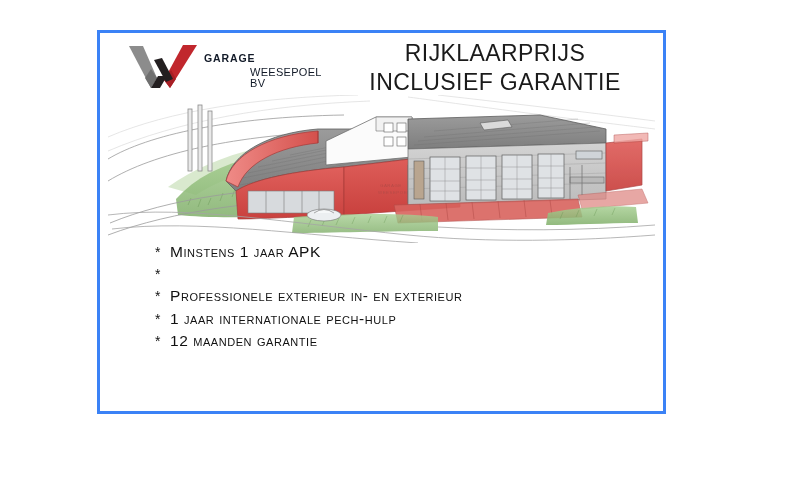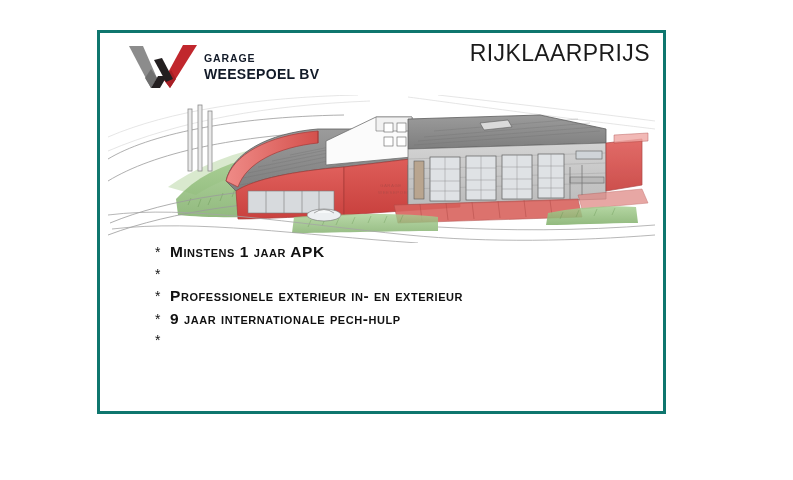--- a/index.html
+++ b/index.html
@@ -7,21 +7,21 @@
     width:793px;height:480px;
     background:#ffffff;
     font-family:"Liberation Sans", sans-serif;
     overflow:hidden;
     position:relative;
   }
   #poster-frame{
     position:absolute;
     left:97px; top:30px;
     width:563px; height:378px;
-    border:3px solid #0f766e;
+    border:3px solid #3b82f6;
     background:#7dd3fc;
     overflow:hidden;
   }
   .inner{
     position:absolute;
     left:0;top:0;right:0;bottom:0;
     background:#ffffff;
   }
 
   
@@ -41,33 +41,34 @@
     line-height:1;
     color:#121a28;
   }
   #logo-text .l1{
     font-size:10.5px;
     font-weight:700;
     letter-spacing:0.9px;
     display:block;
   }
   #logo-text .l2{
-    font-size:14px;
-    font-weight:700;
+    font-size:11px;
+    font-weight:400;
     letter-spacing:0.3px;
     display:block;
     margin-top:3px;
+    margin-left:46px;
   }
 
   
   #headline{
     position:absolute;
     left:240px; top:6px;
     width:310px;
-    text-align:right;
+    text-align:center;
     color:#1a1a1a;
     font-size:23px;
     font-weight:300;
     letter-spacing:0.4px;
     line-height:1.28;
   }
   #headline span{display:block;}
 
   
   #sketch{
@@ -92,21 +93,21 @@
     letter-spacing:0.55px;
     white-space:nowrap;
     font-weight:400;
   }
   .benefit .star{
     width:15px;
     flex:0 0 15px;
     font-size:14px;
     font-variant:normal;
   }
-  .benefit .txt{flex:0 1 auto;font-weight:bold;}
+  .benefit .txt{flex:0 1 auto;}
 </style>
 </head>
 <body>
 
 <div id="poster-frame">
   <div class="inner">
 
     <div id="brand-logo">
       <svg id="logo-mark" viewBox="0 0 140 92">
 
@@ -120,20 +121,21 @@
         <polygon points="52,34 68,30 90,72 76,78" fill="#231f20"></polygon>
       </svg>
       <div id="logo-text">
         <span class="l1">GARAGE</span>
         <span class="l2">WEESEPOEL BV</span>
       </div>
     </div>
 
     <div id="headline">
       <span>RIJKLAARPRIJS</span>
+      <span>INCLUSIEF GARANTIE</span>
     </div>
 
     <svg id="sketch" viewBox="0 0 547 148">
       <defs>
         <linearGradient id="roofG" x1="0" y1="0" x2="0" y2="1">
           <stop offset="0%" stop-color="#9b9b9b"></stop>
           <stop offset="100%" stop-color="#7e7e7e"></stop>
         </linearGradient>
         <linearGradient id="redG" x1="0" y1="0" x2="0" y2="1">
           <stop offset="0%" stop-color="#e0605c"></stop>
@@ -347,21 +349,22 @@
       </div>
       <div class="benefit">
         <span class="star">*</span>
       </div>
       <div class="benefit">
         <span class="star">*</span>
         <span class="txt">Professionele exterieur in- en exterieur</span>
       </div>
       <div class="benefit">
         <span class="star">*</span>
-        <span class="txt">9 jaar internationale pech-hulp</span>
-      </div>
-      <div class="benefit">
-        <span class="star">*</span>
+        <span class="txt">1 jaar internationale pech-hulp</span>
+      </div>
+      <div class="benefit">
+        <span class="star">*</span>
+        <span class="txt">12 maanden garantie</span>
       </div>
     </div>
 
   </div>
 </div>
 
 </body></html>

